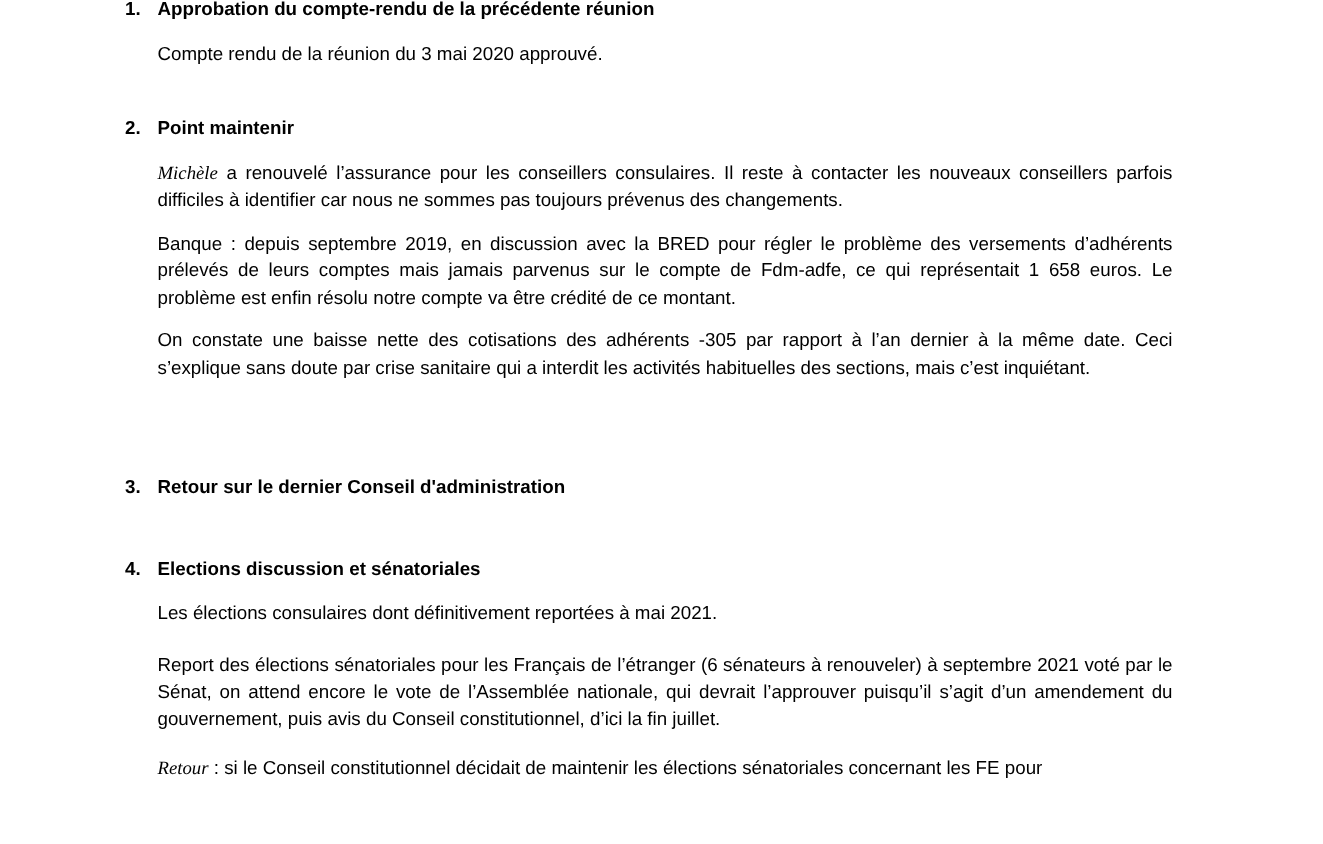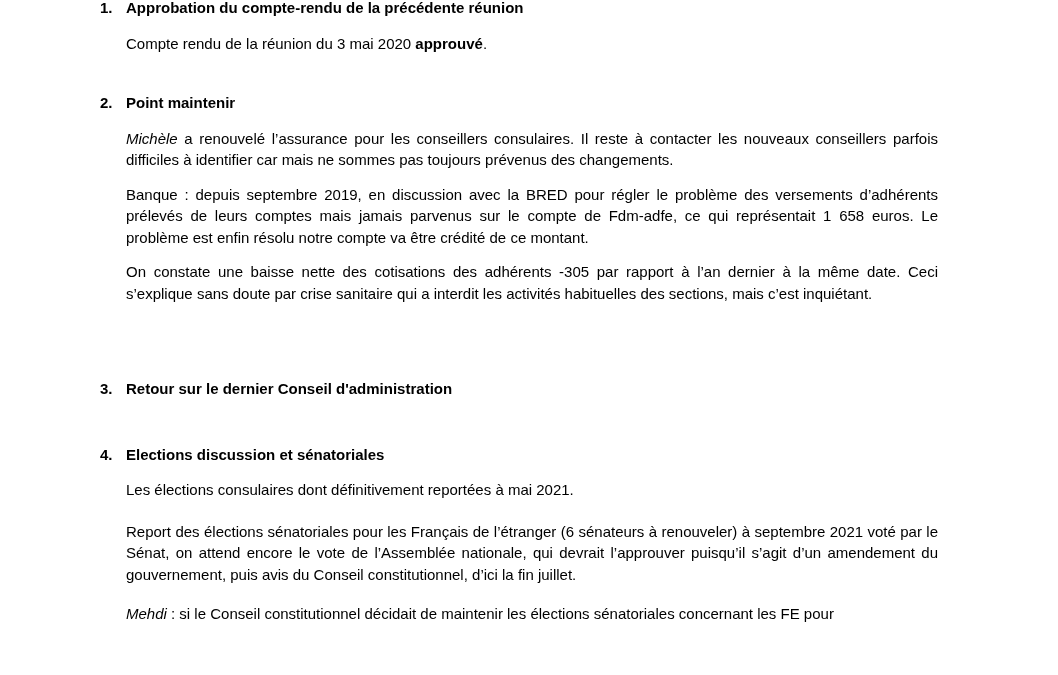--- a/index.html
+++ b/index.html
@@ -52,52 +52,53 @@
     text-align: justify;
   }
   .p-wide-gap {
     margin-bottom: 20px;
   }
   .p-report {
     margin-bottom: 18px;
   }
   .italic-lead {
     font-style: italic;
+    font-family: Liberation Serif, serif;
   }
   .bold-word {
-    font-weight: bold;
+    font-weight: normal;
   }
 </style>
 </head>
 <body>
 
 <div class="page">
   <div class="content">
 
     <div class="heading">
       <span class="num">1.</span>
       <span class="title">Approbation du compte-rendu de la précédente réunion</span>
     </div>
     <p class="body-p"><span>Compte rendu de la réunion du 3 mai 2020 </span><span class="bold-word">approuvé</span><span>.</span></p>
 
     <div class="heading h-gap">
       <span class="num">2.</span>
       <span class="title">Point maintenir</span>
     </div>
-    <p class="body-p"><span class="italic-lead">Michèle</span><span> a renouvelé l’assurance pour les conseillers consulaires. Il reste à contacter les nouveaux conseillers parfois difficiles à identifier car mais ne sommes pas toujours prévenus des changements.</span></p>
+    <p class="body-p"><span class="italic-lead">Michèle</span><span> a renouvelé l’assurance pour les conseillers consulaires. Il reste à contacter les nouveaux conseillers parfois difficiles à identifier car nous ne sommes pas toujours prévenus des changements.</span></p>
     <p class="body-p"><span>Banque : depuis septembre 2019, en discussion avec la BRED pour régler le problème des versements d’adhérents prélevés de leurs comptes mais jamais parvenus sur le compte de Fdm-adfe, ce qui représentait 1 658 euros. Le problème est enfin résolu notre compte va être crédité de ce montant.</span></p>
     <p class="body-p"><span>On constate une baisse nette des cotisations des adhérents -305 par rapport à l’an dernier à la même date. Ceci s’explique sans doute par crise sanitaire qui a interdit les activités habituelles des sections, mais c’est inquiétant.</span></p>
 
     <div class="heading h-gap-large">
       <span class="num">3.</span>
       <span class="title">Retour sur le dernier Conseil d'administration</span>
     </div>
 
     <div class="heading h-gap-4">
       <span class="num">4.</span>
       <span class="title">Elections discussion et sénatoriales</span>
     </div>
     <p class="body-p p-wide-gap"><span>Les élections consulaires dont définitivement reportées à mai 2021.</span></p>
     <p class="body-p p-report"><span>Report des élections sénatoriales pour les Français de l’étranger (6 sénateurs à renouveler) à septembre 2021 voté par le Sénat, on attend encore le vote de l’Assemblée nationale, qui devrait l’approuver puisqu’il s’agit d’un amendement du gouvernement, puis avis du Conseil constitutionnel, d’ici la fin juillet.</span></p>
-    <p class="body-p"><span class="italic-lead">Mehdi</span><span> : si le Conseil constitutionnel décidait de maintenir les élections sénatoriales concernant les FE pour</span></p>
+    <p class="body-p"><span class="italic-lead">Retour</span><span> : si le Conseil constitutionnel décidait de maintenir les élections sénatoriales concernant les FE pour</span></p>
 
   </div>
 </div>
 
 </body></html>

